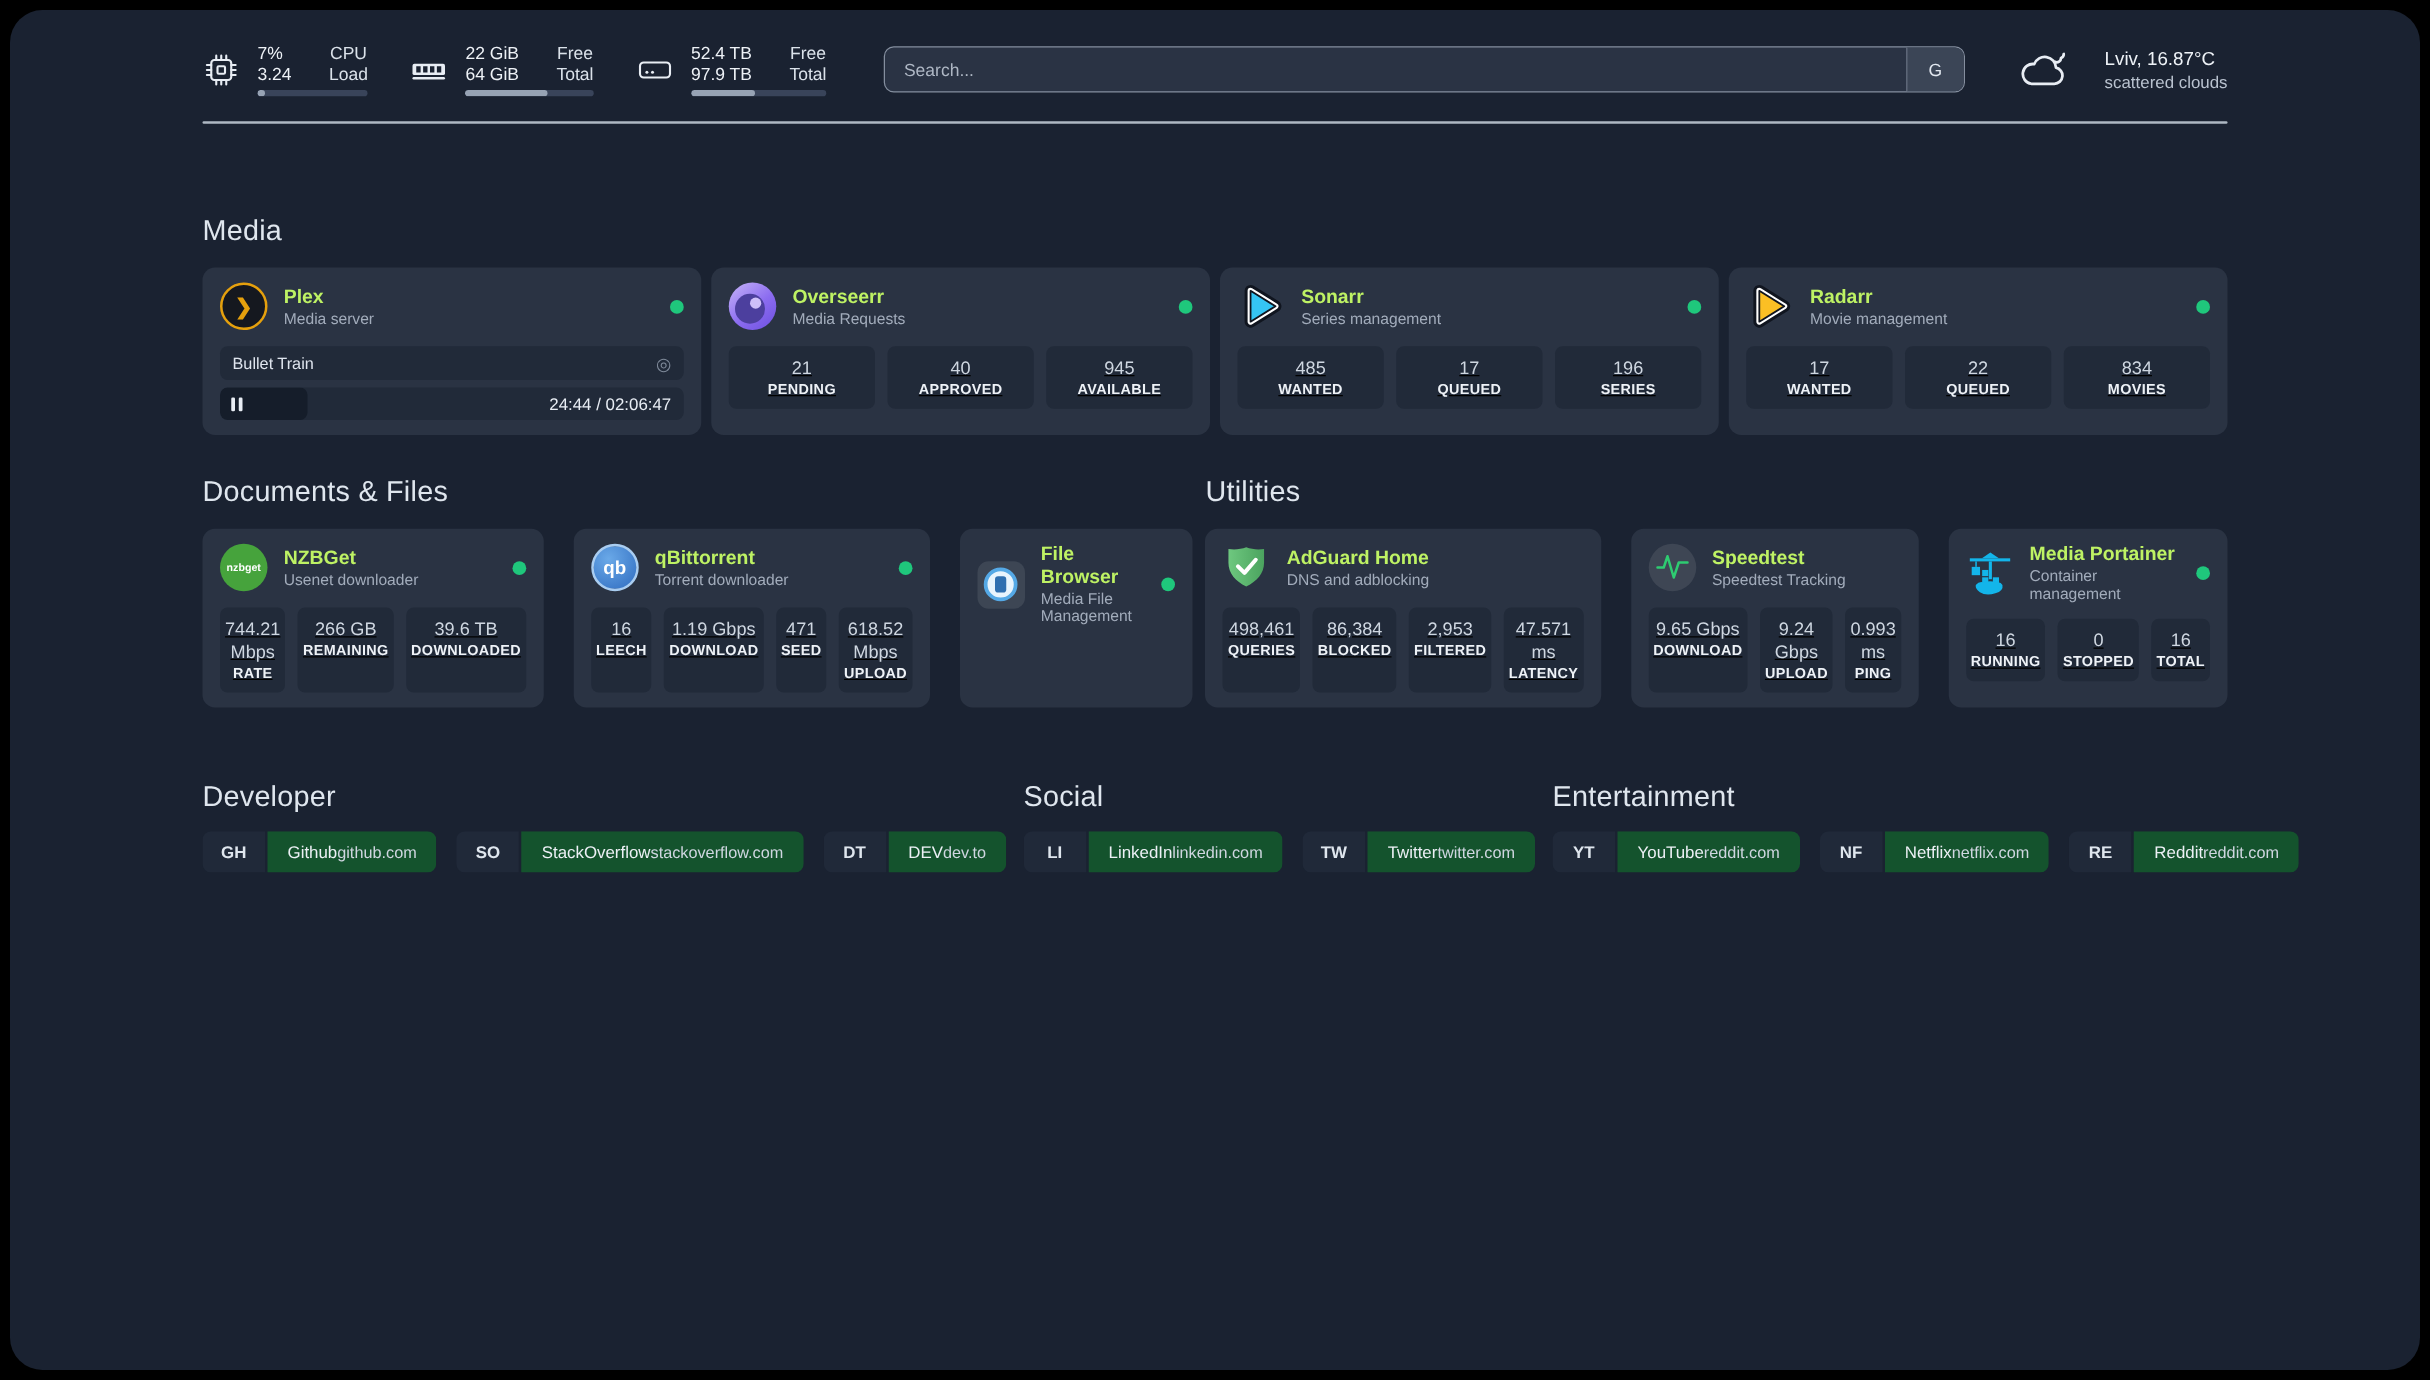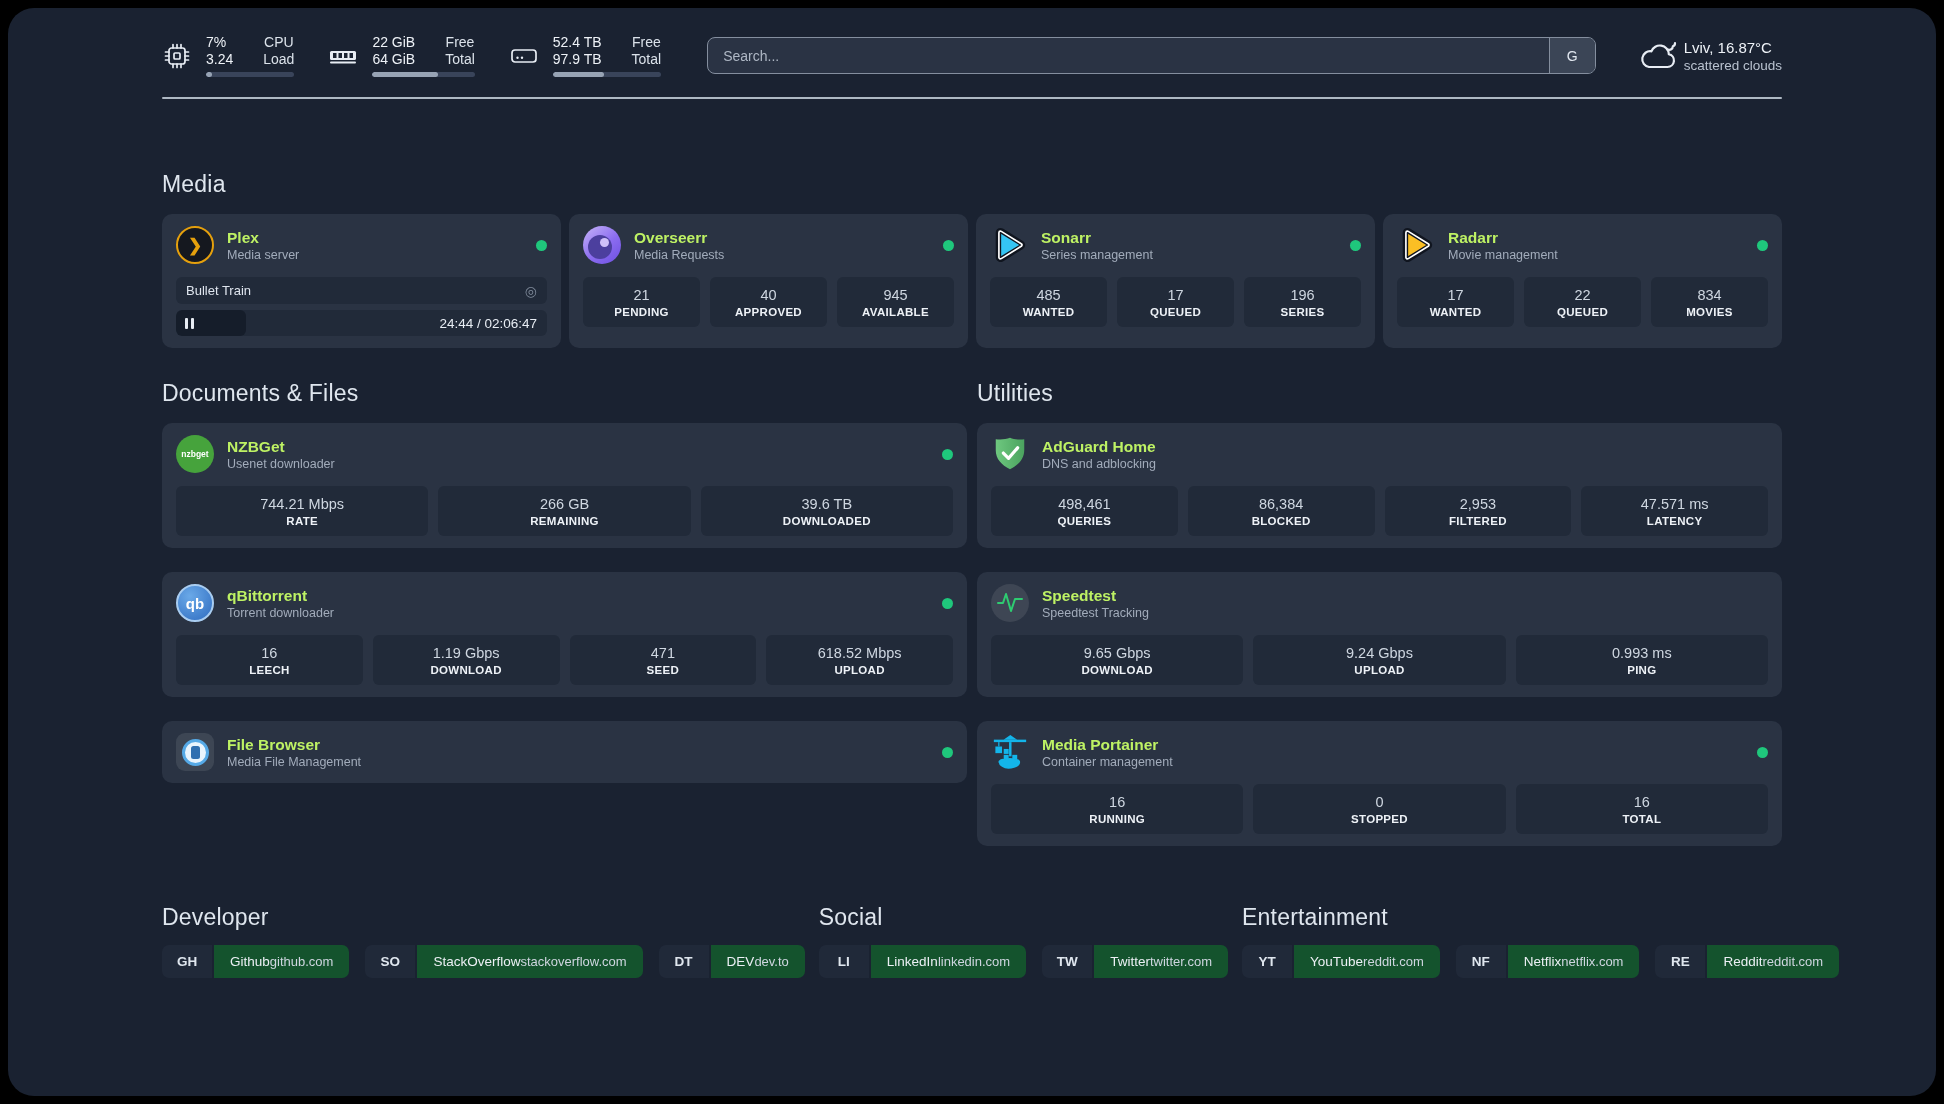--- a/index.html
+++ b/index.html
@@ -34,41 +34,41 @@
     color:#d6dde6; font-size:14px; padding:0 60px 0 15px;
     font-family:"Liberation Sans", sans-serif; outline:none;
   }
   .search-input::placeholder { color:#aeb7c4; }
   .search-go {
     position:absolute; right:1px; top:1px; bottom:1px; width:46px;
     background:#3b4556; border:none; border-left:1px solid #848e9e;
     border-radius:0 7px 7px 0; color:#e2e8f0; font-size:14px;
     font-family:"Liberation Sans", sans-serif; cursor:pointer;
   }
-  .weather { display:flex; align-items:center; gap:4px; }
+  .weather { display:flex; align-items:center; gap:28px; }
   .weather-icon { width:42px; height:32px; }
   .weather-loc { font-size:15px; color:#eef2f7; line-height:19px; }
   .weather-cond { font-size:13.5px; color:#b9c2cf; line-height:17px; }
 
   .divider { margin-top:20px; height:2px; background:#c9d2dd; opacity:.85; border-radius:1px; }
 
   
   .section-title { font-size:23px; color:#dfe6ee; font-weight:500; letter-spacing:.2px; }
   .media-section { margin-top:72px; }
   .cards-row { margin-top:16px; display:grid; grid-template-columns:repeat(4,1fr); gap:8px; }
 
   .card { background:#2a3343; border-radius:10px; padding:12px 14px; cursor:pointer; }
   .card-head { display:flex; align-items:center; gap:13px; }
   .card-titles { display:flex; flex-direction:column; gap:1px; }
   .card-title { font-size:15.5px; font-weight:700; color:#bef264; }
   .card-sub { font-size:12.5px; color:#a2acbb; }
   .dot { width:11px; height:11px; border-radius:50%; background:#1fc77c; margin-left:auto; flex:0 0 auto; }
 
   .tiles { display:flex; gap:10px; margin-top:13px; }
-  .tile { flex:1; background:#212a39; border-radius:6px; padding:9px 4px; text-align:center; }
+  .tile { flex:1; background:#212a39; border-radius:6px; padding:9px 4px; text-align:center;text-decoration:underline; }
   .tile-value { font-size:14.5px; color:#cfd7e1; line-height:18px; }
   .tile-label { font-size:11.5px; font-weight:700; color:#eef2f7; letter-spacing:.3px; margin-top:2px; }
 
   
   .app-icon { width:38px; height:38px; flex:0 0 auto; display:flex; align-items:center; justify-content:center; }
   .icon-plex { border-radius:50%; background:#15181f; border:2px solid #e5a00d; color:#e5a00d; font-size:17px; font-weight:700; }
   .icon-overseerr { border-radius:50%; background:linear-gradient(140deg,#c7b5f8 0%,#8b6cf0 55%,#6d4fe0 100%); position:relative; overflow:hidden; }
   .icon-overseerr::before { content:""; position:absolute; width:24px; height:24px; border-radius:50%; background:#4c3f9e; left:5px; top:9px; }
   .icon-overseerr::after { content:""; position:absolute; width:9px; height:9px; border-radius:50%; background:#cfc0f9; left:17px; top:12px; }
   .icon-nzbget { border-radius:50%; background:#46a33c; color:#fff; font-size:8.5px; font-weight:700; }
@@ -83,21 +83,21 @@
   .np-title { font-size:13px; color:#dfe5ee; }
   .np-view { color:#7f8a9a; font-size:14px; line-height:1; cursor:pointer; }
   .np-bar { margin-top:6px; background:#212a39; border-radius:6px; height:26px; position:relative; overflow:hidden; }
   .np-fill { position:absolute; left:0; top:0; bottom:0; background:#151d2a; border-radius:6px; display:flex; align-items:center; padding-left:9px; }
   .pause { display:flex; gap:3px; }
   .pause i { display:block; width:3px; height:11px; background:#e8edf4; border-radius:1px; }
   .np-time { position:absolute; right:10px; top:0; bottom:0; display:flex; align-items:center; font-size:13.5px; color:#e8edf4; }
 
   
   .two-col { margin-top:32px; display:grid; grid-template-columns:1fr 1fr; column-gap:10px; }
-  .col-cards { margin-top:16px; display:flex; flex-direction:column; gap:24px; }
+  .col-cards { margin-top:16px; display:flex; flex-direction:row; gap:24px; }
 
   
   .bookmarks { margin-top:58px; display:grid; grid-template-columns:repeat(3,1fr); gap:14px; padding-bottom:40px; }
   .bm-links { margin-top:14px; display:flex; flex-direction:row; gap:16px; }
   .bm-row { display:flex; height:33px; border-radius:7px; overflow:hidden; cursor:pointer; }
   .bm-abbr { width:50px; background:#202939; color:#dfe6ee; font-size:13.5px; font-weight:600; display:flex; align-items:center; justify-content:center; flex:0 0 auto; }
   .bm-bar { flex:1; background:#14532d; display:flex; align-items:center; justify-content:space-between; padding:0 16px; margin-left:2px; }
   .bm-name { font-size:13.5px; color:#ecf0f5; }
   .bm-url { font-size:13px; color:#cfd6e0; }
 

